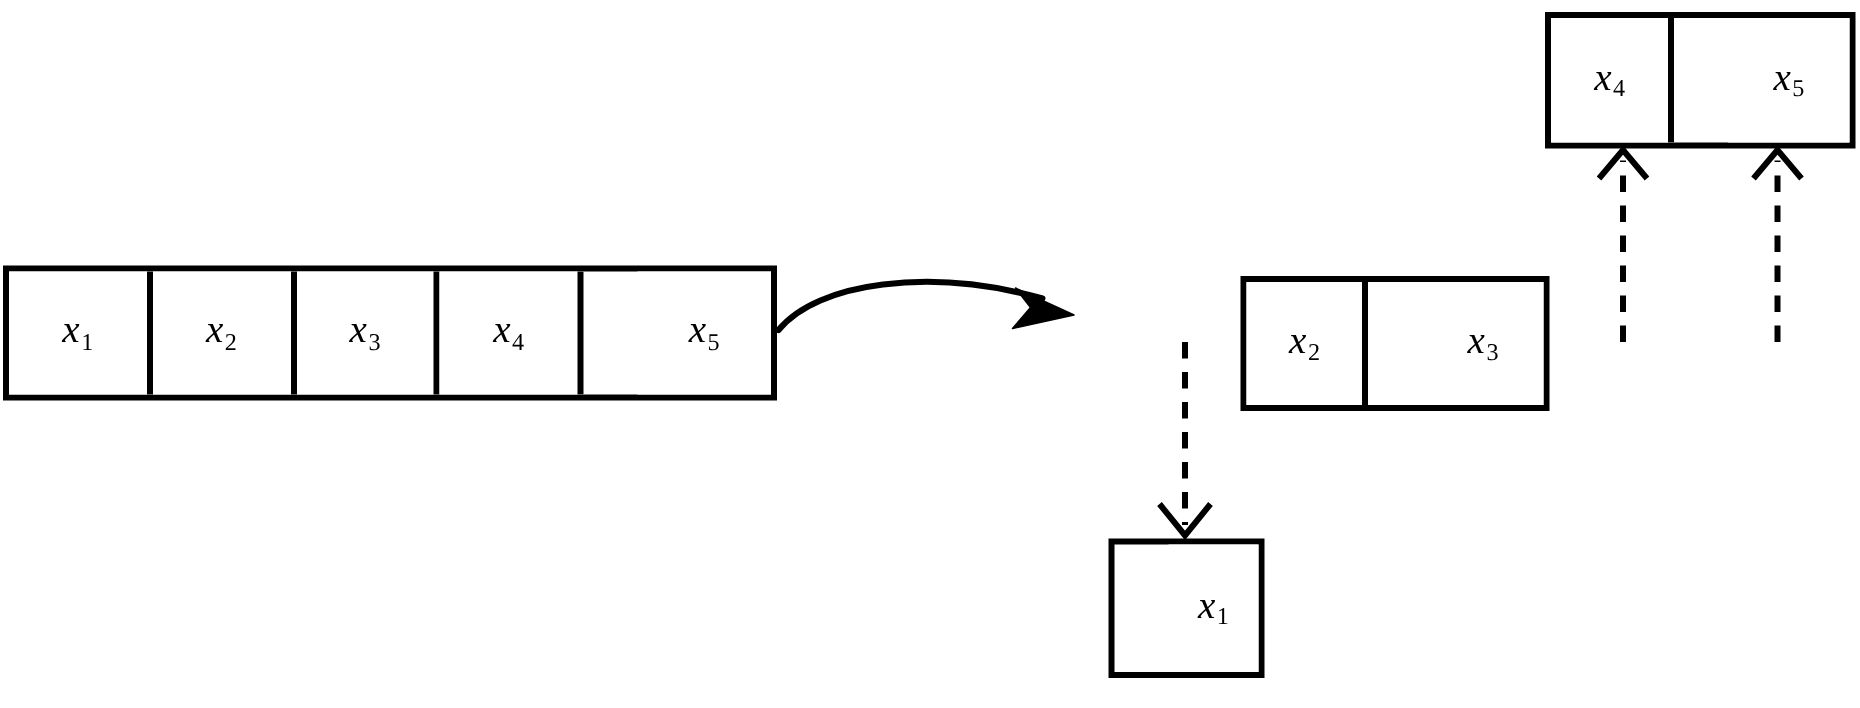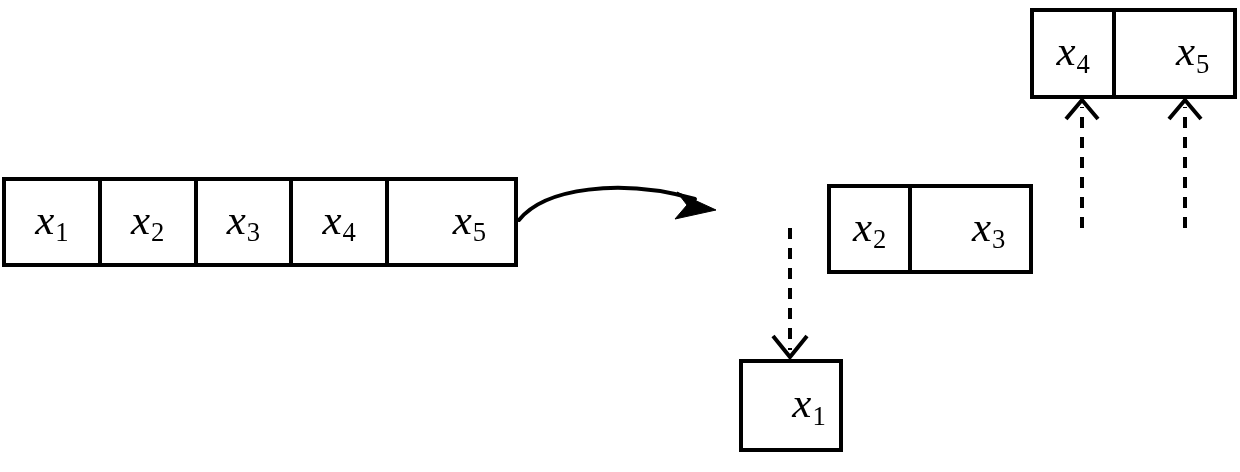--- a/index.html
+++ b/index.html
@@ -30,21 +30,21 @@
     border-right: 4px solid #000000;
     background: #ffffff;
   }
   .cell:last-child {
     border-right: none;
     margin-left: 36px;
   }
   .math {
     font-family: "Liberation Serif", "DejaVu Serif", serif;
     font-style: italic;
-    font-size: 43px;
+    font-size: 26px;
     line-height: 1;
     color: #000000;
     white-space: nowrap;
     letter-spacing: 0.5px;
   }
   .math sub {
     font-style: normal;
     font-size: 0.62em;
     vertical-align: -0.28em;
     margin-left: 0.5px;

